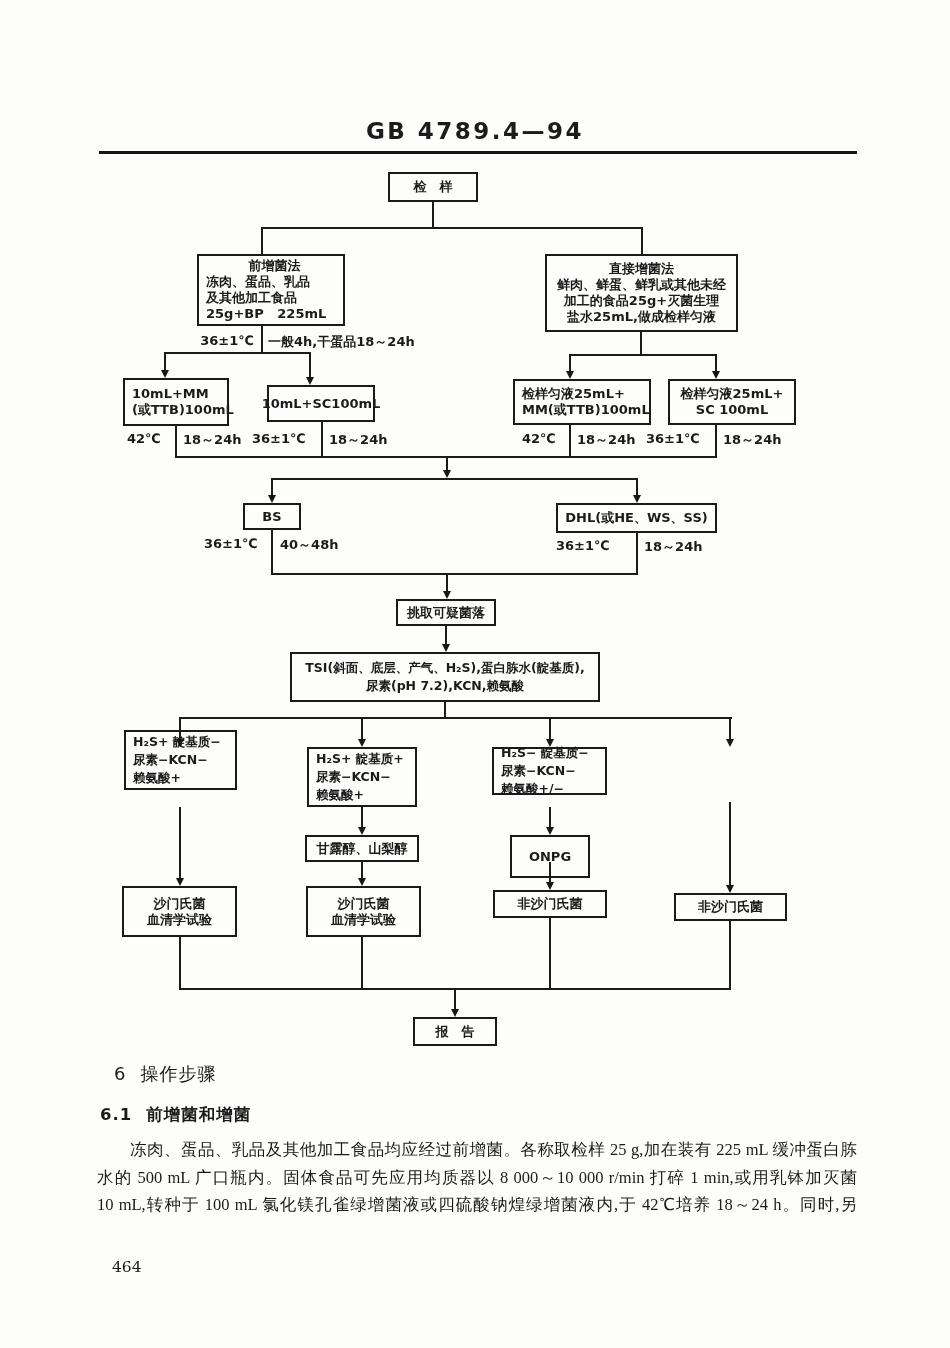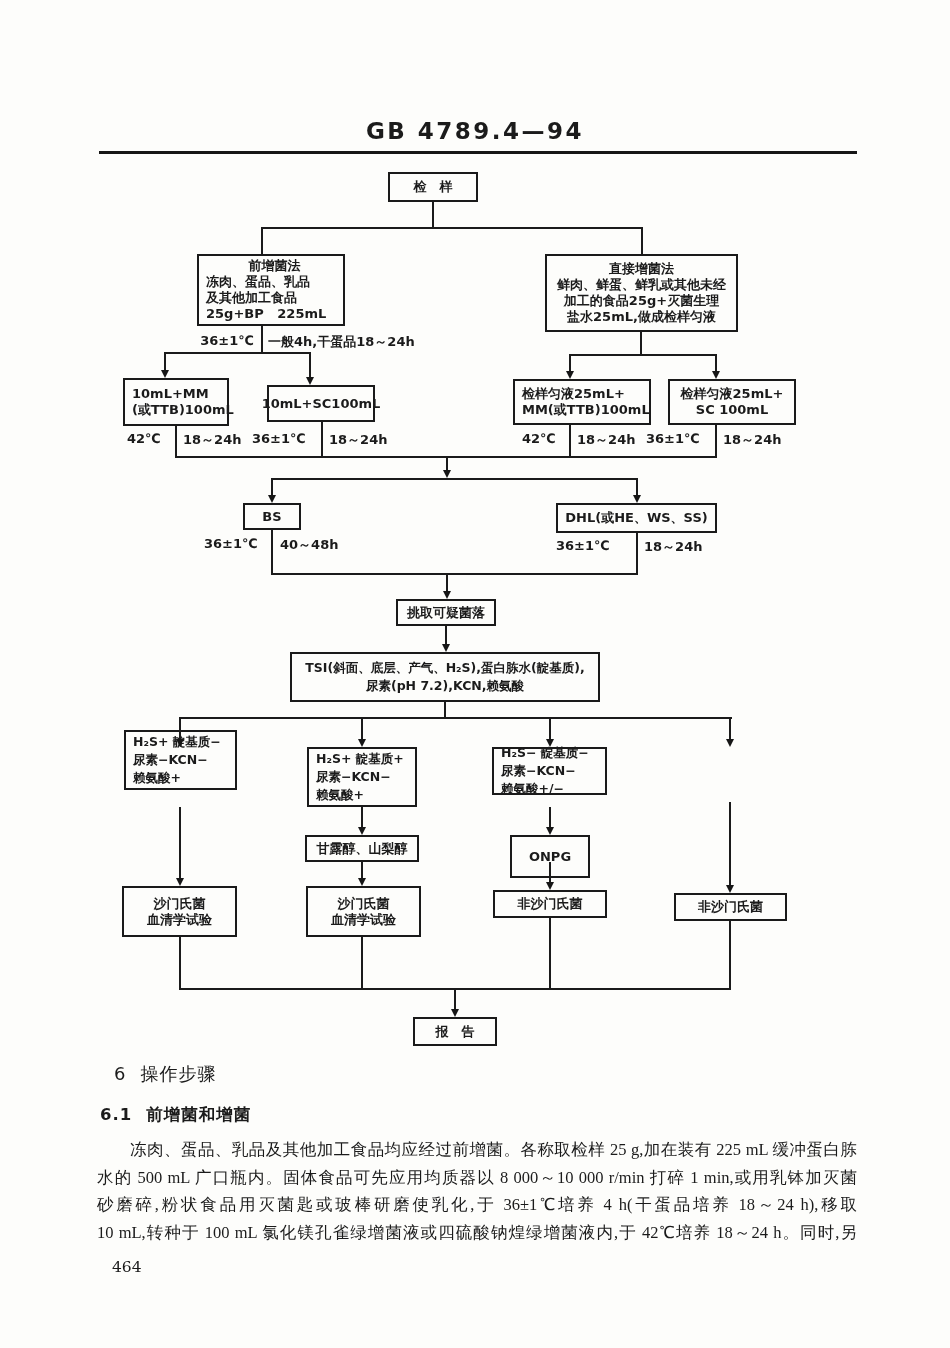--- a/index.html
+++ b/index.html
@@ -228,19 +228,18 @@
   <div class="abs h6">
     <span>6</span><span>操作步骤</span>
   </div>
   <div class="abs h61">
     <span>6.1</span><span>前增菌和增菌</span>
   </div>
 
   <div class="abs para">
     <div class="pline indent">冻肉、蛋品、乳品及其他加工食品均应经过前增菌。各称取检样 25 g,加在装有 225 mL 缓冲蛋白胨</div>
     <div class="pline">水的 500 mL 广口瓶内。固体食品可先应用均质器以 8 000～10 000 r/min 打碎 1 min,或用乳钵加灭菌</div>
-    <div class="pline">砂磨碎,粉状食品用灭菌匙或玻棒研磨使乳化,于 36±1℃培养 4 h(干蛋品培养 18～24 h),移取</div>
     <div class="pline">10 mL,转种于 100 mL 氯化镁孔雀绿增菌液或四硫酸钠煌绿增菌液内,于 42℃培养 18～24 h。同时,另</div>
   </div>
 
   <div class="abs pagenum">464</div>
 
 </div>
 
 </body></html>

